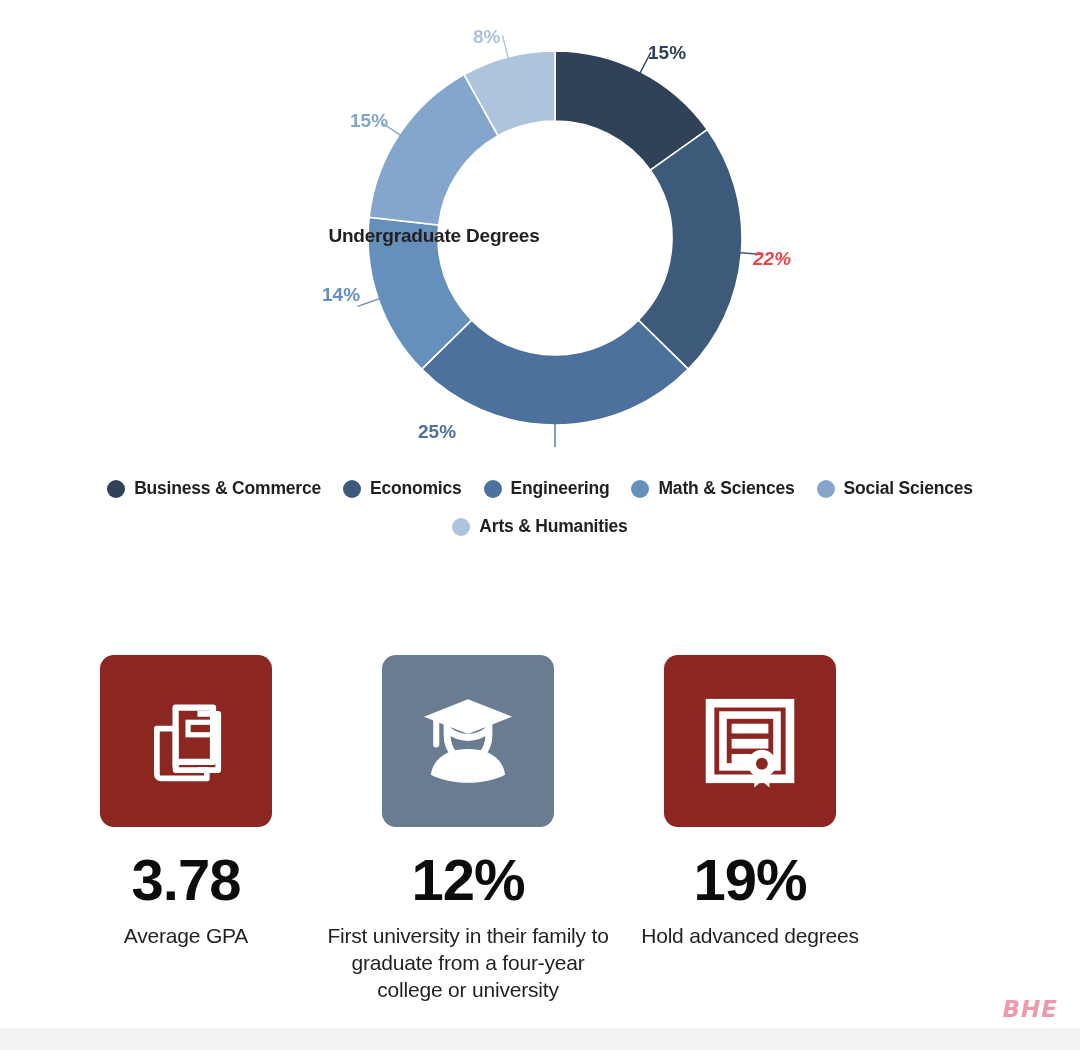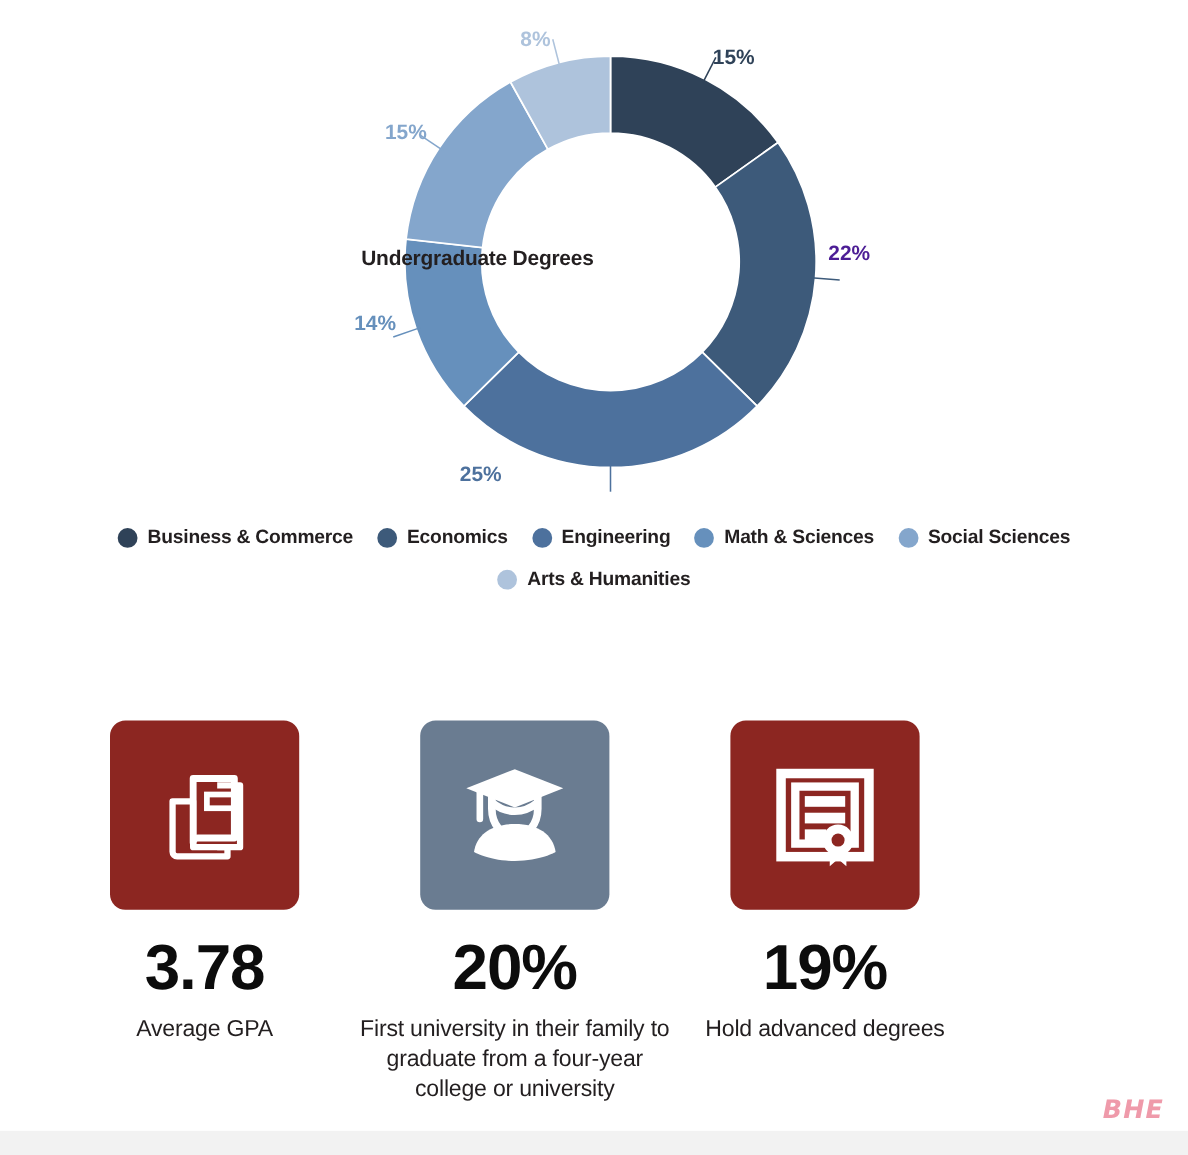--- a/index.html
+++ b/index.html
@@ -176,21 +176,21 @@
           <path d="M 737.4244239992054 252.50274210479233 L 763.3426481739559 254.56324098306885" stroke="#3d5a7a"></path>
           <path d="M 554.9999999999999 421 L 554.9999999999999 447" stroke="#4d719d"></path>
           <path d="M 382.0648501752156 297.8534372870881 L 357.4948288886343 306.3572043333411" stroke="#6690bc"></path>
           <path d="M 402.6397166018368 136.63262831250182 L 380.9929003813328 122.23070665198296" stroke="#84a6cc"></path>
           <path d="M 509.03991834586265 60.86538764446678 L 502.5100706791546 35.698721408161504" stroke="#aec3dc"></path>
         </g>
     </svg>
     <div class="donut-center-label">Undergraduate Degrees</div>
     <div id="pct-labels">
         <div class="pct-label" style="left: 648px; top: 42px; color: rgb(47, 66, 88);">15%</div>
-        <div class="pct-label" style="left: 753px; top: 220px; color: #4c1d95;">22%</div>
+        <div class="pct-label" style="left: 753px; top: 248px; color: #ef4444; font-style: italic;">22%</div>
         <div class="pct-label" style="left: 418px; top: 421px; color: rgb(77, 113, 157);">25%</div>
         <div class="pct-label" style="left: 322px; top: 284px; color: rgb(102, 144, 188);">14%</div>
         <div class="pct-label" style="left: 350px; top: 110px; color: rgb(132, 166, 204);">15%</div>
         <div class="pct-label" style="left: 473px; top: 26px; color: rgb(174, 195, 220);">8%</div>
       </div>
   </div>
 
   <div class="legend">
     <div class="legend-row" id="legend-row-1">
         <div class="legend-item">
@@ -244,21 +244,21 @@
     <svg viewBox="0 0 100 100" width="116" height="116" aria-hidden="true">
       <g fill="#ffffff">
         <path d="M50 14 L88 29 L50 44 L12 29 Z"></path>
         <path d="M20 31 v22 a2.6 2.6 0 0 0 5.2 0 v-24 z"></path>
         <path d="M50 86 c-20 0 -32 -7 -32 -7 c2 -14 14 -22 32 -22 s30 8 32 22 c0 0 -12 7 -32 7 z"></path>
       </g>
       <path d="M32 31 v14 c0 12 8 22 18 22 s18 -10 18 -22 v-14" fill="none" stroke="#ffffff" stroke-width="6"></path>
       <path d="M32 40 c6 5 12 7 18 7 s12 -2 18 -7" fill="none" stroke="#ffffff" stroke-width="6"></path>
     </svg></span>
         </div>
-        <div class="stat-value">20%</div>
+        <div class="stat-value">12%</div>
         <div class="stat-caption">First university in their family to graduate from a four-year college or university</div>
       </div>
       <div class="stat">
         <div class="stat-tile" style="background: rgb(140, 38, 33);">
           <span style="line-height: 0;">
     <svg viewBox="0 0 100 100" width="108" height="108" aria-hidden="true">
       <rect x="13" y="15" width="74" height="70" fill="none" stroke="#ffffff" stroke-width="8"></rect>
       <rect x="25" y="26" width="50" height="48" fill="none" stroke="#ffffff" stroke-width="7"></rect>
       <rect x="33" y="34" width="34" height="9" fill="#ffffff"></rect>
       <rect x="33" y="48" width="34" height="9" fill="#ffffff"></rect>

